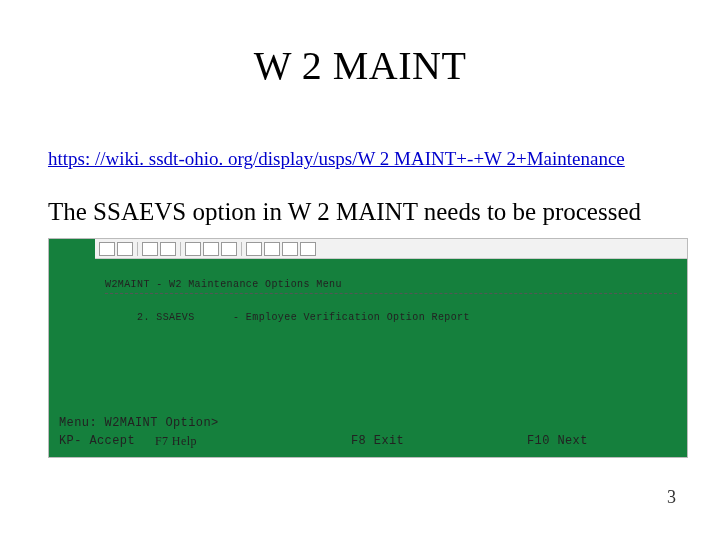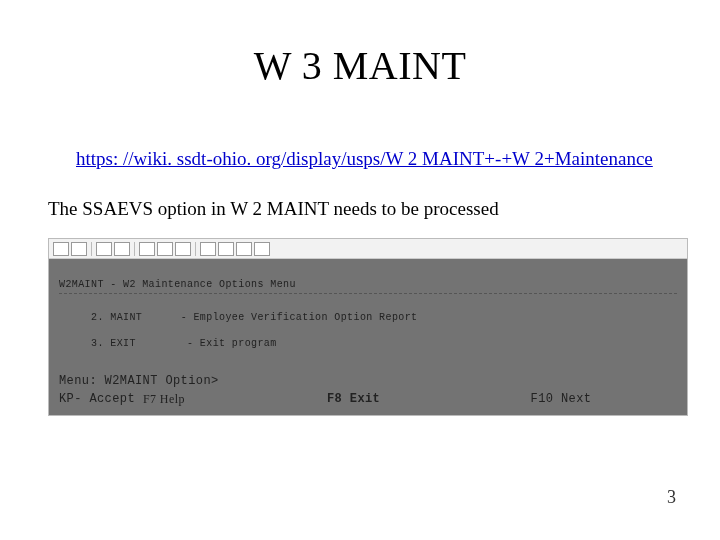--- a/index.html
+++ b/index.html
@@ -29,37 +29,37 @@
     font-weight: 400;
     letter-spacing: 0.5px;
   }
   .link {
     position: absolute;
     top: 148px;
     left: 48px;
     font-size: 19px;
     color: #0000cc;
     text-decoration: underline;
-    margin-left: 28px;
   }
   .body-text {
     position: absolute;
     top: 198px;
     left: 48px;
-    font-size: 19px;
+    font-size: 25px;
   }
   .terminal {
     position: absolute;
     top: 238px;
     left: 48px;
     width: 640px;
-    height: 178px;
+    height: 220px;
     border: 1px solid #bbb;
-    background: #737373;
+    background: #15803d;
     box-sizing: border-box;
+    padding-left: 46px;
   }
   .toolbar {
     height: 20px;
     border-bottom: 1px solid #ccc;
     background: #f2f2f2;
     display: flex;
     align-items: center;
     gap: 2px;
     padding: 0 4px;
     box-sizing: border-box;
@@ -103,45 +103,45 @@
     bottom: 8px;
     left: 10px;
     right: 10px;
     font-family: "Courier New", Courier, monospace;
     font-size: 12px;
     letter-spacing: 0.4px;
     color: #222;
   }
   .fkeys {
     display: flex;
-    gap: 4px;
+    gap: 16px;
     margin-top: 4px;
   }
   .fkey {
     display: inline-block;
   }
   .fkey.kp   { width: 80px; }
   .fkey.f7   { width: 180px; text-align: left; font-family: Liberation Serif, serif; }
-  .fkey.f8   { width: 160px; text-align: left; font-weight: bold; }
-  .fkey.f10  { width: 140px; text-align: center; }
+  .fkey.f8   { width: 160px; text-align: left; }
+  .fkey.f10  { width: 140px; text-align: left; }
   .page-num {
     position: absolute;
     bottom: 32px;
     right: 44px;
     font-size: 18px;
     color: #333;
     font-family: "Times New Roman", Times, serif;
   }
 </style>
 </head>
 <body>
 
 <div class="slide">
 
-  <div class="title">W 3 MAINT</div>
+  <div class="title">W 2 MAINT</div>
 
   <a class="link" href="#">https: //wiki. ssdt-ohio. org/display/usps/W 2 MAINT+-+W 2+Maintenance</a>
 
   <div class="body-text">The SSAEVS option in W 2 MAINT needs to be processed</div>
 
   <div class="terminal">
     <div class="toolbar">
       <span class="tb-btn"></span>
       <span class="tb-btn"></span>
       <span class="tb-sep"></span>
@@ -154,22 +154,21 @@
       <span class="tb-sep"></span>
       <span class="tb-btn"></span>
       <span class="tb-btn"></span>
       <span class="tb-btn"></span>
       <span class="tb-btn"></span>
     </div>
 
     <div class="term-body">
 <span>W2MAINT - W2 Maintenance Options Menu</span>
 <hr class="term-hr">
-<div>     <span>2.</span> <span>MAINT</span>      <span>- Employee Verification Option Report</span></div>
-<div>     <span>3.</span> <span>EXIT</span>        <span>- Exit program</span></div>
+<div>     <span>2.</span> <span>SSAEVS</span>      <span>- Employee Verification Option Report</span></div>
     </div>
 
     <div class="term-bottom">
       <div>   <span>Menu: W2MAINT Option&gt;</span></div>
       <div class="fkeys">
         <span class="fkey kp">KP-   Accept</span>
         <span class="fkey f7">F7   Help</span>
         <span class="fkey f8">F8   Exit</span>
         <span class="fkey f10">F10  Next</span>
       </div>

